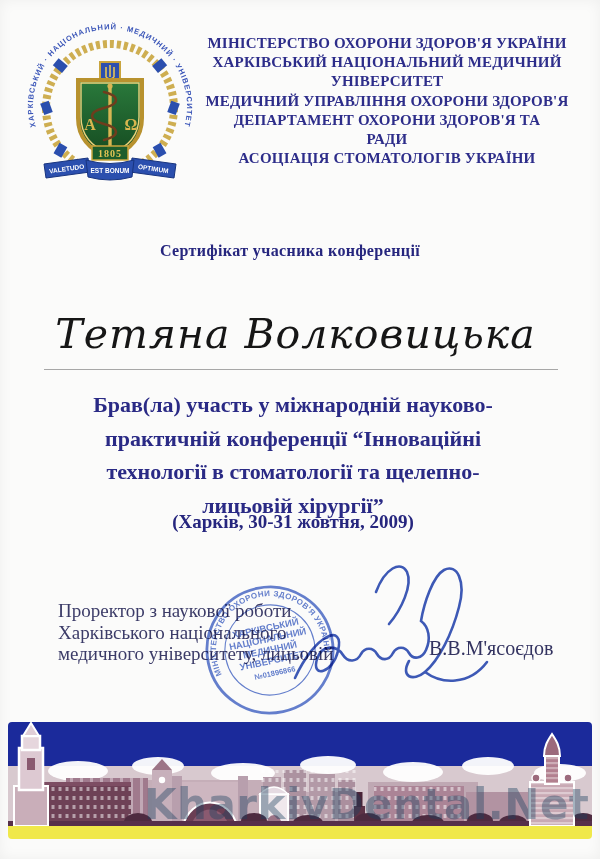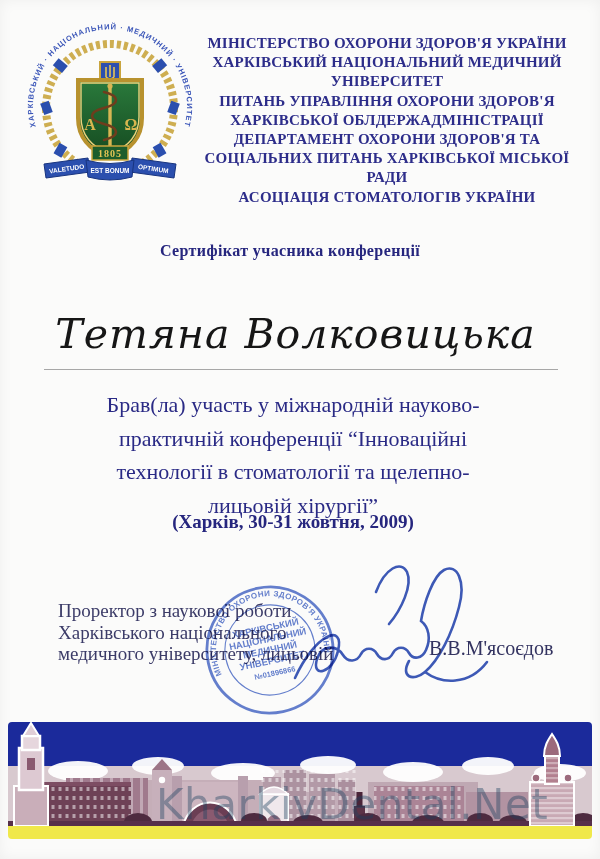--- a/index.html
+++ b/index.html
@@ -24,42 +24,42 @@
   }
   .recipient{
     top:310px;left:0;width:600px;text-align:center;padding-right:9px;box-sizing:border-box;
     font-family:"DejaVu Serif","Liberation Serif",serif;font-style:italic;
     font-size:41px;color:#161616;letter-spacing:1px;
   }
   .name-rule{top:369px;left:44px;width:514px;height:1px;background:#a7a7a7;}
   
   .body-text{
     top:388px;left:0;width:600px;text-align:center;padding-right:14px;box-sizing:border-box;
-    font-weight:normal;font-size:22px;line-height:33.5px;color:#2a2a85;
+    font-weight:bold;font-size:22px;line-height:33.5px;color:#2a2a85;
   }
   .date-line{
     top:511px;left:0;width:600px;text-align:center;padding-right:14px;box-sizing:border-box;
     font-weight:bold;font-size:19px;color:#26267e;
   }
   
   .role-block{
     left:58px;top:600px;font-size:19px;line-height:21.5px;color:#3c3c68;
   }
   .stamp{left:203px;top:583px;width:134px;height:134px;mix-blend-mode:multiply;}
   .sig{left:281px;top:558px;width:218px;height:152px;mix-blend-mode:multiply;}
   .signer-name{left:429px;top:637px;font-size:20px;color:#333360;}
   
   .strip{
     left:8px;top:722px;width:584px;height:117px;border-radius:4px;overflow:hidden;
   }
   .strip svg{display:block;}
   .watermark{
-    position:absolute;left:148px;top:58px;white-space:nowrap;
+    position:absolute;left:136px;top:58px;white-space:nowrap;
     font-family:"DejaVu Sans","Liberation Sans",sans-serif;
-    font-weight:normal;font-size:42px;letter-spacing:.5px;
+    font-weight:bold;font-size:42px;letter-spacing:.5px;
     color:rgba(28,64,96,.40);
   }
 </style>
 </head>
 <body>
 
 <div class="page">
 
   <svg class="abs emblem" viewBox="0 0 168 176">
     <defs>
@@ -114,24 +114,22 @@
         <text x="84" y="153">EST BONUM</text>
         <text x="127" y="151" transform="rotate(8 127 151)">OPTIMUM</text>
       </g>
     </g>
   </svg>
 
   <div class="abs org-block">
     <div>МІНІСТЕРСТВО ОХОРОНИ ЗДОРОВ'Я УКРАЇНИ</div>
     <div>ХАРКІВСЬКИЙ НАЦІОНАЛЬНИЙ МЕДИЧНИЙ</div>
     <div>УНІВЕРСИТЕТ</div>
-    <div>ПИТАНЬ УПРАВЛІННЯ ОХОРОНИ ЗДОРОВ'Я</div>
-    <div>ХАРКІВСЬКОЇ ОБЛДЕРЖАДМІНІСТРАЦІЇ</div>
+    <div>МЕДИЧНИЙ УПРАВЛІННЯ ОХОРОНИ ЗДОРОВ'Я</div>
     <div>ДЕПАРТАМЕНТ ОХОРОНИ ЗДОРОВ'Я ТА</div>
-    <div>СОЦІАЛЬНИХ ПИТАНЬ ХАРКІВСЬКОЇ МІСЬКОЇ</div>
     <div>РАДИ</div>
     <div>АСОЦІАЦІЯ СТОМАТОЛОГІВ УКРАЇНИ</div>
   </div>
 
   <div class="abs cert-title">Сертифікат учасника конференції</div>
 
   <div class="abs recipient">Тетяна Волковицька</div>
   <div class="abs name-rule"></div>
 
   <div class="abs body-text">

